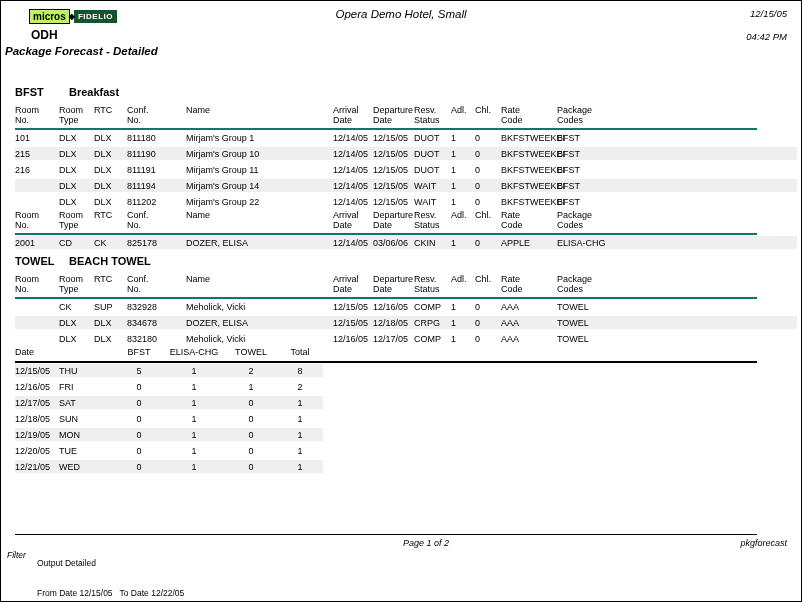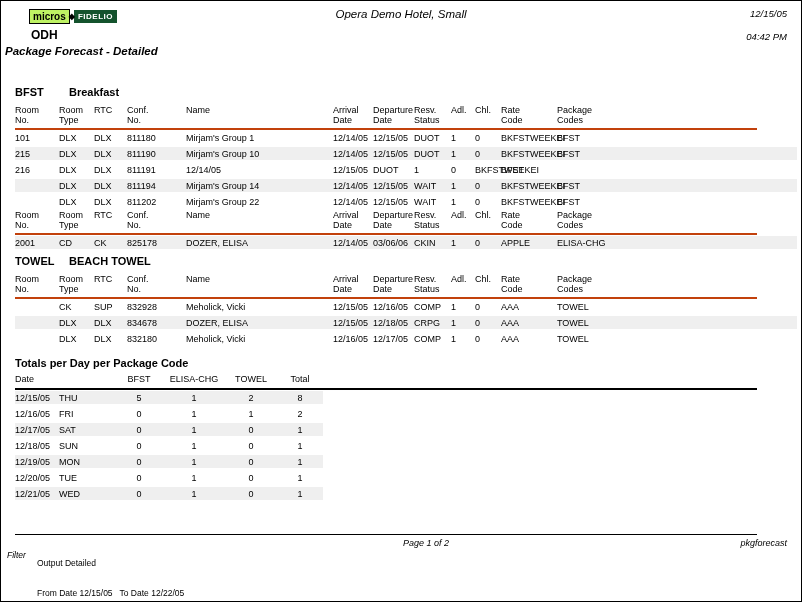--- a/index.html
+++ b/index.html
@@ -18,21 +18,21 @@
   .hdr-time{position:absolute;top:30px;right:14px;font-style:italic;font-size:9.5px;}
 
   
   .content{position:absolute;left:14px;top:84px;width:782px;}
   .section-heading{font-weight:bold;font-size:11px;height:14px;line-height:14px;margin:3px 0 6px 0;}
   .section:first-child .section-heading{margin-top:0;}
   .sec-code{display:inline-block;min-width:50px;margin-right:4px;}
 
   .detail-header{display:grid;
     grid-template-columns:44px 35px 33px 59px 147px 40px 41px 37px 24px 26px 56px 1fr;
-    width:742px;border-bottom:2px solid #c2410c;padding-bottom:3px;font-size:9px;line-height:10px;}
+    width:742px;border-bottom:2px solid #0f766e;padding-bottom:3px;font-size:9px;line-height:10px;}
   .hcell span{display:block;}
   .detail-row{display:grid;
     grid-template-columns:44px 35px 33px 59px 147px 40px 41px 37px 24px 26px 56px 1fr;
     width:782px;height:16px;line-height:16px;font-size:9px;}
   .cell{white-space:nowrap;}
   .shaded{background-image:linear-gradient(to bottom,rgba(255,255,255,0) 0,rgba(255,255,255,0) 1px,#efefef 1px,#efefef 14px,rgba(255,255,255,0) 14px);}
 
   
   .totals-title{font-weight:bold;font-size:11px;margin:10px 0 5px 0;}
   .totals-underline{width:742px;border-bottom:2px solid #000;padding-bottom:3px;}
@@ -138,20 +138,21 @@
           <div class="cell">1</div>
           <div class="cell">0</div>
           <div class="cell">BKFSTWEEKEI</div>
           <div class="cell">BFST</div>
         </div>
         <div class="detail-row">
           <div class="cell">216</div>
           <div class="cell">DLX</div>
           <div class="cell">DLX</div>
           <div class="cell">811191</div>
+          <div class="cell">Mirjam's Group 11</div>
           <div class="cell">12/14/05</div>
           <div class="cell">12/15/05</div>
           <div class="cell">DUOT</div>
           <div class="cell">1</div>
           <div class="cell">0</div>
           <div class="cell">BKFSTWEEKEI</div>
           <div class="cell">BFST</div>
         </div>
         <div class="detail-row shaded">
           <div class="cell"></div>
@@ -328,21 +329,20 @@
           <div class="cell">Meholick, Vicki</div>
           <div class="cell">12/16/05</div>
           <div class="cell">12/17/05</div>
           <div class="cell">COMP</div>
           <div class="cell">1</div>
           <div class="cell">0</div>
           <div class="cell">AAA</div>
           <div class="cell">TOWEL</div>
         </div>
       </div>
-      <div class="totals-title">Totals per Day per Package Code</div>
       <div class="totals-underline">
         <div class="totals-header">
           <div class="thcell">Date</div>
           <div class="thcell"></div>
           <div class="thcell num">BFST</div>
           <div class="thcell num">ELISA-CHG</div>
           <div class="thcell num">TOWEL</div>
           <div class="thcell num">Total</div>
         </div>
       </div>

